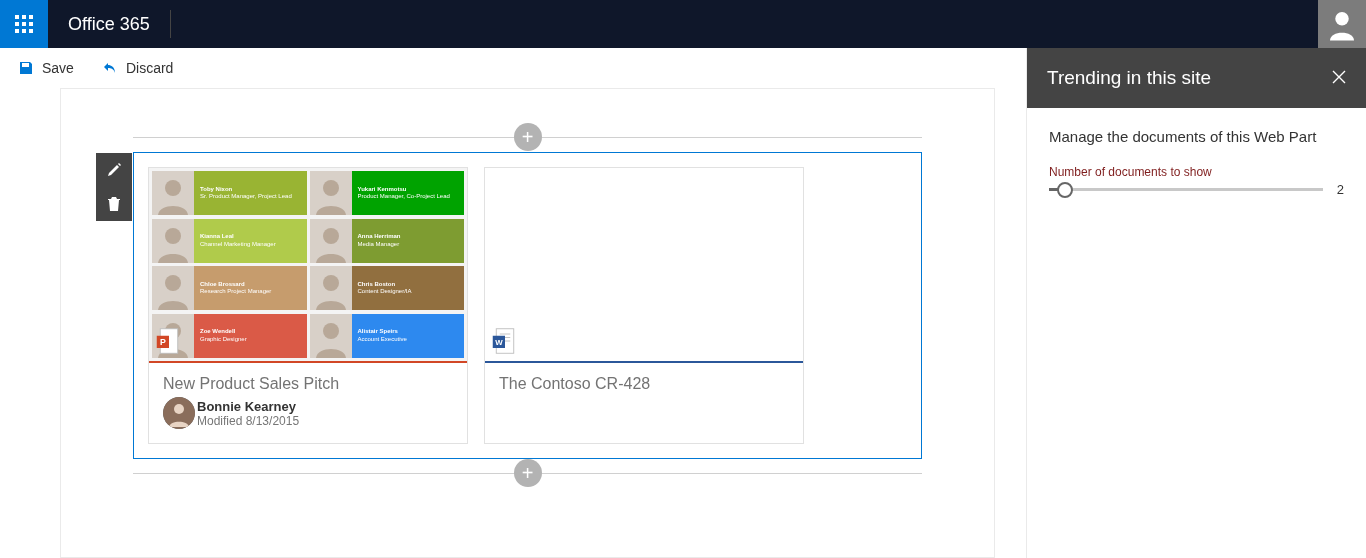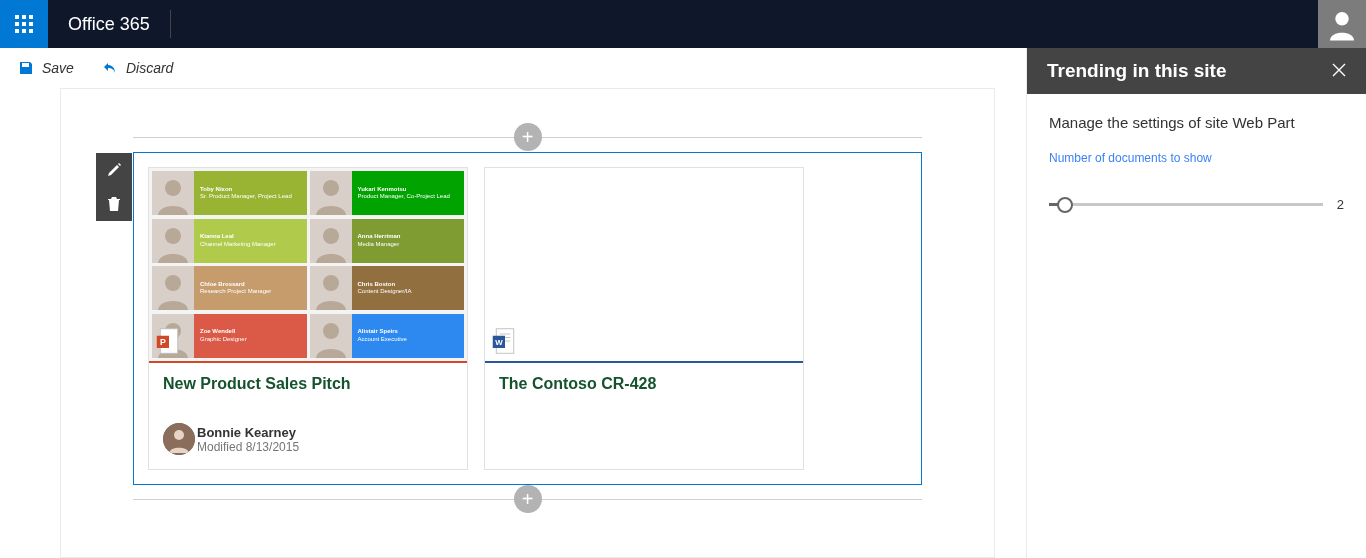--- a/index.html
+++ b/index.html
@@ -10,21 +10,21 @@
   .waffle { width: 48px; height: 48px; background: #0078d4; display: flex; align-items: center; justify-content: center; cursor: pointer; }
   .waffle svg { width: 18px; height: 18px; }
   .brand { padding: 0 20px; font-size: 18px; font-weight: 400; }
   .divider-v { width: 1px; height: 28px; background: #444; }
   .workbench { padding: 0 20px; font-size: 18px; font-weight: 300; }
   .user-tile { margin-left: auto; width: 48px; height: 48px; background: #7c7c7c; display: flex; align-items: center; justify-content: center; }
   .user-tile svg { width: 36px; height: 36px; }
 
   
   .cmd-bar { height: 40px; border-bottom: 1px solid #fff; display: flex; align-items: center; padding: 0 18px; font-size: 14px; color: #0078d4; }
-  .cmd-btn { display: flex; align-items: center; gap: 8px; margin-right: 28px; cursor: pointer; font-style: italic; }
+  .cmd-btn { display: flex; align-items: center; gap: 8px; margin-right: 28px; cursor: pointer; }
   .cmd-btn .txt { color: #333; }
   .cmd-spacer { flex: 1; }
   .cmd-icon { width: 16px; height: 16px; display: inline-flex; align-items: center; justify-content: center; }
 
   
   .canvas-wrap { position: absolute; top: 88px; left: 60px; width: 935px; height: 470px; border: 1px solid #eaeaea; padding: 28px 72px 20px 72px; }
   .hr-line { height: 1px; background: #d0d0d0; position: relative; margin: 0 0 0 0; }
   .add-btn { position: absolute; left: 50%; transform: translate(-50%, -50%); width: 28px; height: 28px; border-radius: 50%; background: #b3b3b3; color: #fff; display: flex; align-items: center; justify-content: center; font-size: 20px; font-weight: 300; cursor: pointer; }
   .hr-top { margin-top: 20px; }
   .hr-bot { margin-top: 14px; }
@@ -34,46 +34,46 @@
   .sel-toolbar { position: absolute; left: -38px; top: 0; display: flex; flex-direction: column; }
   .sel-tool { width: 36px; height: 34px; background: #444; color: #fff; display: flex; align-items: center; justify-content: center; cursor: pointer; }
   .sel-tool + .sel-tool { margin-top: 0; }
 
   
   .doc-card { width: 320px; border: 1px solid #e1e1e1; background: #fff; display: flex; flex-direction: column; }
   .doc-preview { height: 195px; border-bottom: 2px solid #d24726; position: relative; background: #f4f4f4; }
   .doc-preview.word { border-bottom-color: #2b579a; background: #fff; }
   .file-icon { position: absolute; left: 6px; bottom: 6px; width: 28px; height: 28px; }
   .doc-body { padding: 12px 14px 14px 14px; }
-  .doc-title { font-size: 16px; color: #14532d; font-weight: 700; margin-bottom: 30px; }
+  .doc-title { font-size: 16px; color: #737373; font-weight: 400; margin-bottom: 4px; }
   .doc-meta { display: flex; align-items: center; gap: 2px; }
   .avatar { width: 32px; height: 32px; border-radius: 50%; background: #666; display: flex; align-items: center; justify-content: center; overflow: hidden; }
   .avatar svg { width: 100%; height: 100%; }
   .meta-text .author { font-size: 13px; color: #333; font-weight: 600; }
   .meta-text .modified { font-size: 12px; color: #767676; }
 
   
   .people-grid { display: grid; grid-template-columns: 1fr 1fr; gap: 3px; padding: 3px; height: 100%; }
   .person-cell { display: flex; height: 44px; overflow: hidden; }
   .person-pic { width: 42px; background: #ccc; flex-shrink: 0; display:flex; align-items:center; justify-content:center; }
   .person-pic svg { width: 100%; height: 100%; }
   .person-info { flex: 1; padding: 4px 6px; color: #fff; font-size: 6px; line-height: 1.25; display: flex; flex-direction: column; justify-content: center; }
   .pc1 { background: #99b433; } .pc2 { background: #00a300; }
   .pc3 { background: #b0cb4b; } .pc4 { background: #7e9c31; }
   .pc5 { background: #c69c6d; } .pc6 { background: #916f3f; }
   .pc7 { background: #da5a47; } .pc8 { background: #2d89ef; }
 
   
   .prop-panel { position: absolute; right: 0; top: 48px; bottom: 0; width: 340px; background: #fff; border-left: 1px solid #eaeaea; }
-  .prop-header { height: 46px; background: #444; color: #fff; display: flex; align-items: center; padding: 0 20px; font-size: 19px; font-weight: 700; }
+  .prop-header { height: 60px; background: #444; color: #fff; display: flex; align-items: center; padding: 0 20px; font-size: 19px; font-weight: 400; }
   .prop-close { margin-left: auto; cursor: pointer; font-size: 18px; }
   .prop-body { padding: 20px 22px; }
   .prop-desc { font-size: 15px; color: #333; margin-bottom: 20px; }
   .prop-section { font-size: 14px; font-weight: 700; color: #333; margin-bottom: 18px; }
-  .prop-label { font-size: 12px; color: #3b82f6; margin-bottom: 32px; }
+  .prop-label { font-size: 12px; color: #7f1d1d; margin-bottom: 3px; }
   .slider-row { display: flex; align-items: center; gap: 14px; }
   .slider-track { flex: 1; height: 3px; background: #c8c8c8; position: relative; }
   .slider-thumb-wrap { position: absolute; left: 6%; top: 50%; transform: translate(-50%, -50%); }
   .slider-thumb { width: 16px; height: 16px; border-radius: 50%; background: #fff; border: 2px solid #666; }
   .slider-fill { position: absolute; left: 0; top: 0; bottom: 0; width: 6%; background: #666; }
   .slider-val { font-size: 13px; color: #333; }
 </style>
 </head>
 <body>
 
@@ -325,21 +325,21 @@
 <div class="prop-panel">
   <div class="prop-header">
     <span>Trending in this site</span>
     <span class="prop-close">
       <svg width="14" height="14" viewBox="0 0 14 14">
           <path stroke="#fff" stroke-width="1.4" d="M1 1l12 12M13 1L1 13"></path>
         </svg>
     </span>
   </div>
   <div class="prop-body">
-    <div class="prop-desc">Manage the settings of site Web Part</div>
+    <div class="prop-desc">Manage the documents of this Web Part</div>
     <div class="prop-label">Number of documents to show</div>
     <div class="slider-row">
       <div class="slider-track">
         <div class="slider-fill"></div>
         <div class="slider-thumb-wrap">
             <div class="slider-thumb"></div>
           </div>
       </div>
       <div class="slider-val">2</div>
     </div>

